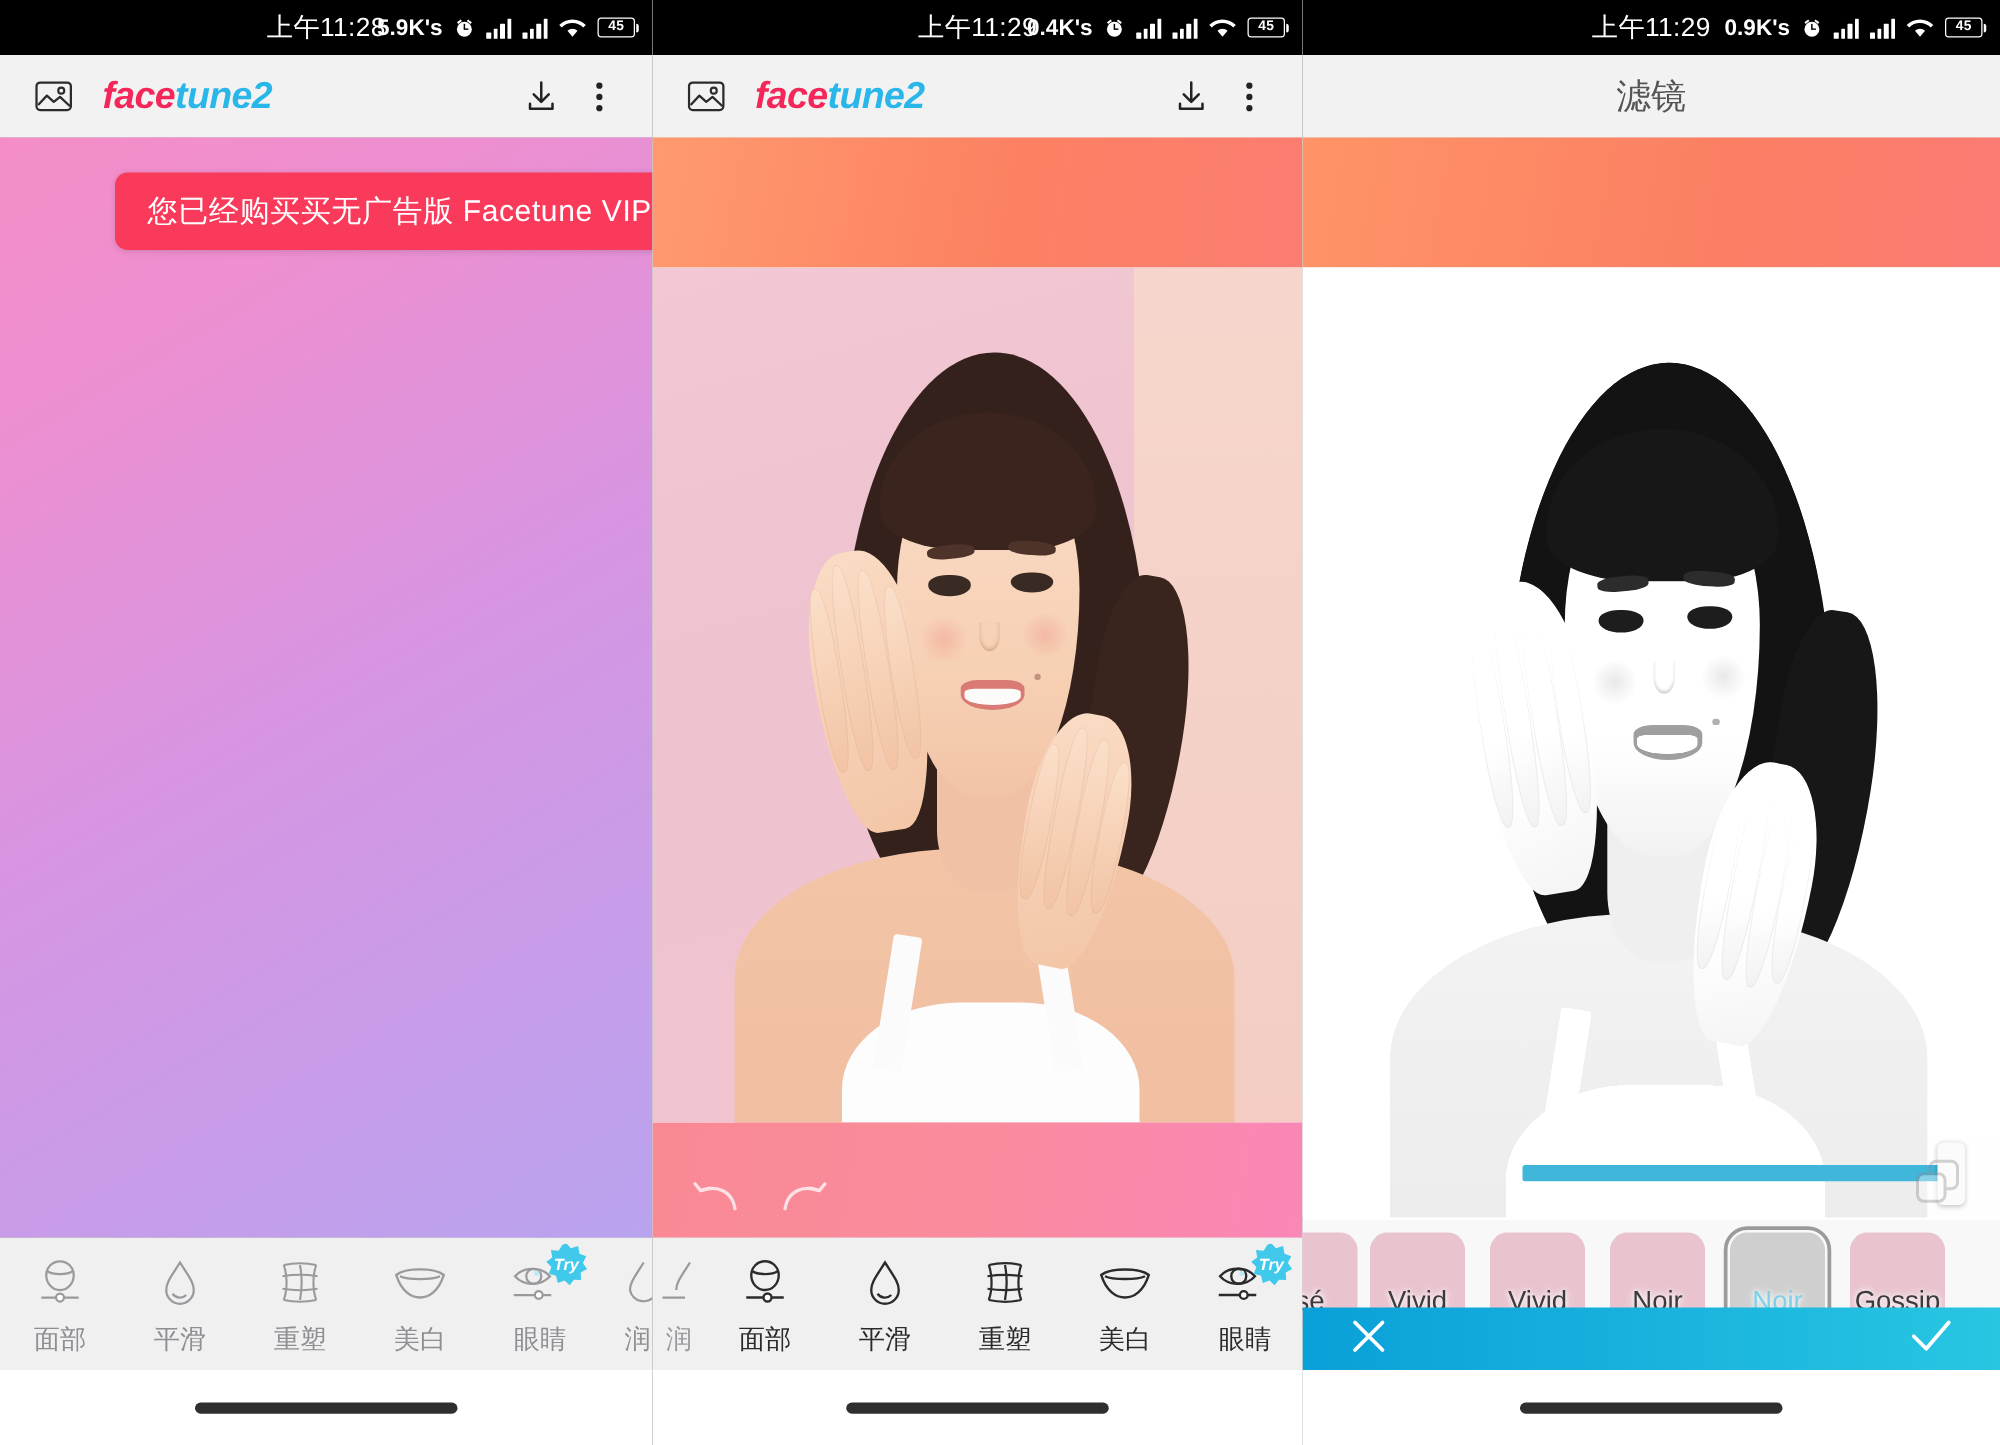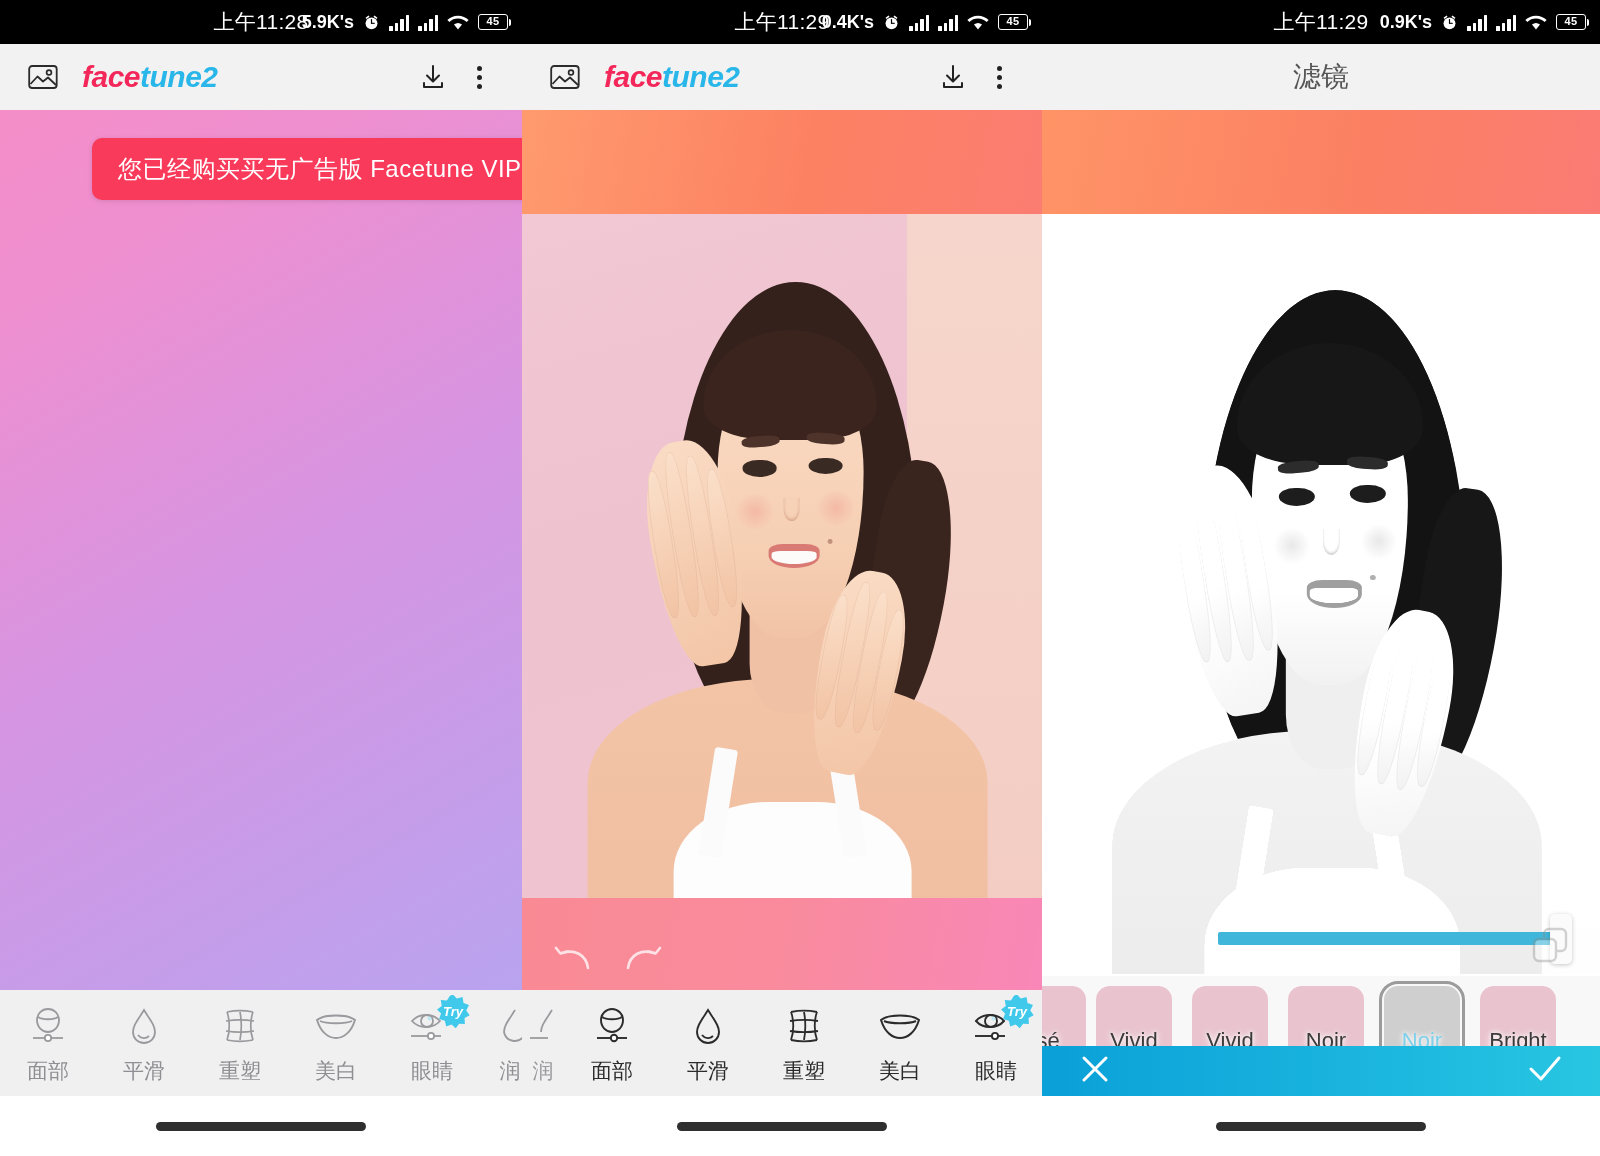--- a/index.html
+++ b/index.html
@@ -636,21 +636,21 @@
         <div class="fcell">
           <span class="fthumb"></span>
           <span class="flabel">Noir</span>
         </div>
         <div class="fcell sel">
           <span class="fthumb" style="background:#cfcfcf;filter:grayscale(1)"></span>
           <span class="flabel">Noir</span>
         </div>
         <div class="fcell">
           <span class="fthumb"></span>
-          <span class="flabel">Bright</span>
+          <span class="flabel">Gossip</span>
         </div>
       </div>
 
       <div class="p3-nav">
         <div class="item active">
           <span>
             <svg width="44" height="38" viewBox="0 0 44 38">
                 <circle cx="15" cy="14" r="8" fill="none" stroke="#5ec8e6" stroke-width="2.1"></circle>
                 <circle cx="27" cy="14" r="8" fill="none" stroke="#5ec8e6" stroke-width="2.1"></circle>
                 <circle cx="21" cy="25" r="8" fill="none" stroke="#5ec8e6" stroke-width="2.1"></circle>

